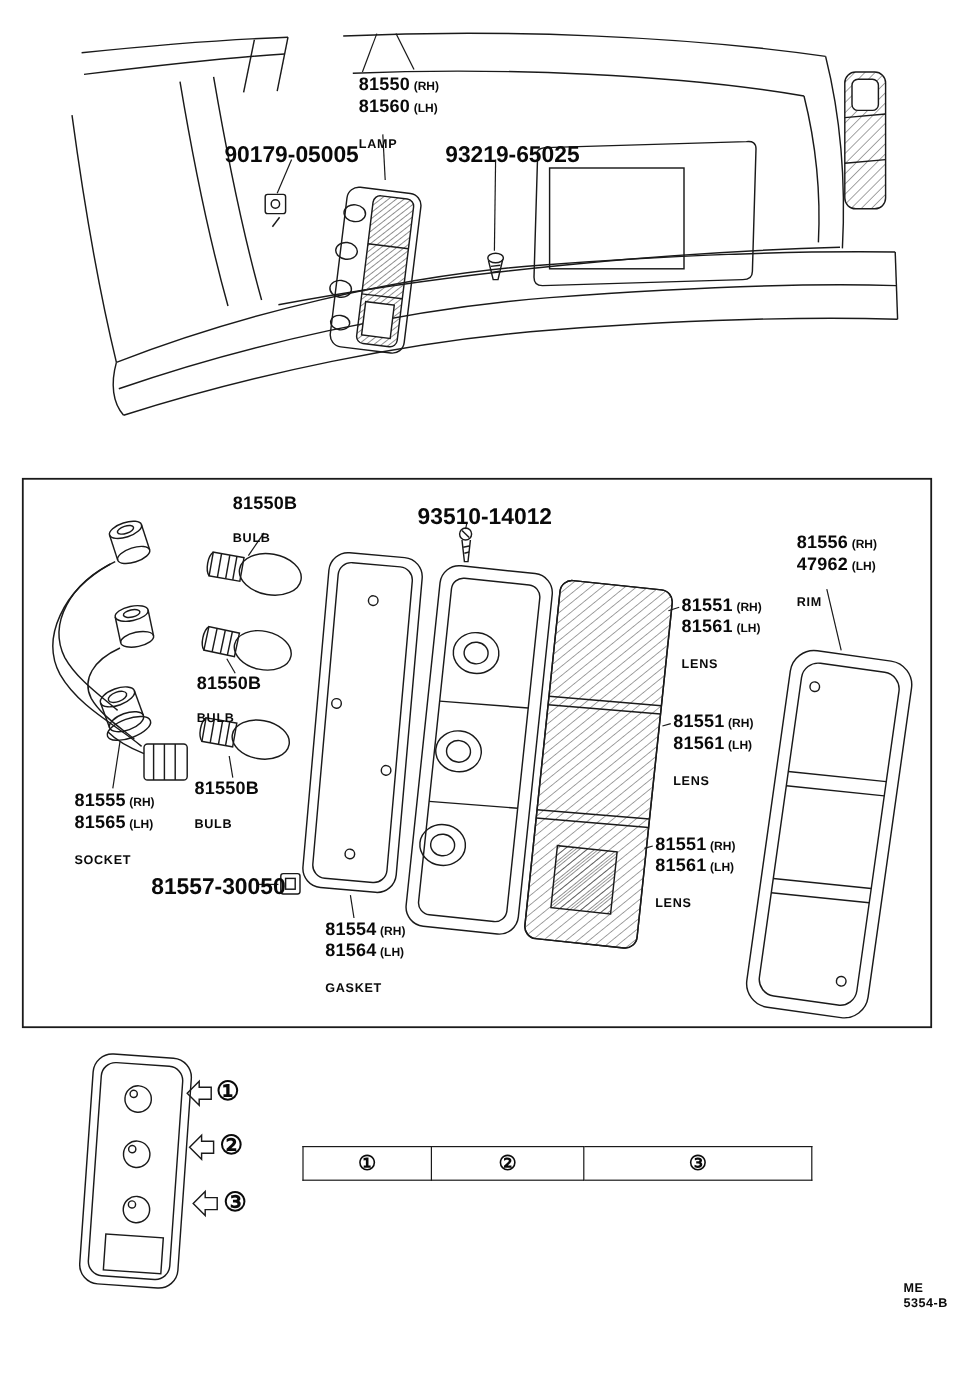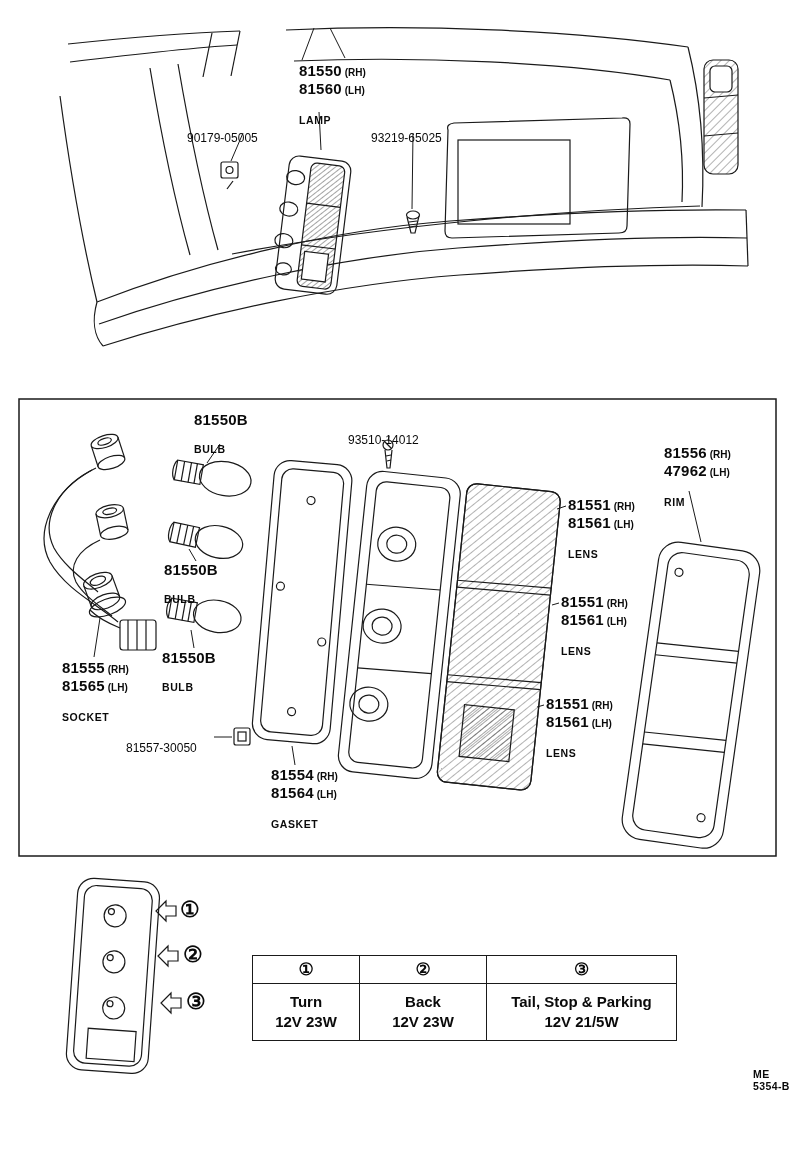--- a/index.html
+++ b/index.html
@@ -4,21 +4,21 @@
 <style>
   html,body{margin:0;padding:0;}
   body{width:800px;height:1158px;background:#ffffff;position:relative;overflow:hidden;
        font-family:"Liberation Sans", sans-serif;color:#0a0a0a;}
   .stage{position:absolute;left:0;top:0;width:800px;height:1158px;}
   svg{position:absolute;left:0;top:0;}
   .plabel{position:absolute;font-weight:bold;white-space:nowrap;line-height:16px;}
   .plabel .no{font-size:15px;letter-spacing:.2px;margin-top:19px;}
   .plabel .side{font-size:10px;margin-left:3px;}
   .plabel .pname{font-size:10.5px;letter-spacing:.6px;line-height:13px;margin-top:15px;}
-  .pnum{position:absolute;font-weight:normal;font-size:12px;white-space:nowrap;margin-top:12px;}
+  .pnum{position:absolute;font-weight:bold;font-size:19px;white-space:nowrap;}
   .marker{position:absolute;font-size:22px;font-weight:bold;line-height:22px;}
   .spec-table{position:absolute;left:252px;top:955px;border-collapse:collapse;
               font-weight:bold;table-layout:fixed;}
   .spec-table td{border:1.5px solid #1a1a1a;text-align:center;vertical-align:middle;padding:1px 6px;}
   .spec-table tr.hdr td{height:25px;font-size:17px;font-weight:bold;}
   .spec-table tr.dat td{height:54px;font-size:15px;line-height:20px;}
   .footer-code{position:absolute;left:722px;top:1068px;font-size:10.5px;font-weight:bold;letter-spacing:.4px;padding-left:31px;}
 </style>
 </head>
 <body>
@@ -319,32 +319,18 @@
 <div class="marker" style="left:183px;top:944px">②</div>
 <div class="marker" style="left:186px;top:991px">③</div>
 
 <table class="spec-table">
   <tbody>
         <tr class="hdr">
     <td style="width:94px">①</td>
     <td style="width:114px">②</td>
     <td style="width:177px">③</td>
   </tr>
-  <tr class="dat">
-    <td>
-      <div>Turn</div>
-      <div>12V 23W</div>
-    </td>
-    <td>
-      <div>Back</div>
-      <div>12V 23W</div>
-    </td>
-    <td>
-      <div>Tail, Stop &amp; Parking</div>
-      <div>12V 21/5W</div>
-    </td>
-  </tr>
 </tbody>
     </table>
 
 <div class="footer-code">ME 5354-B</div>
 
 </div>
 
 </body></html>

